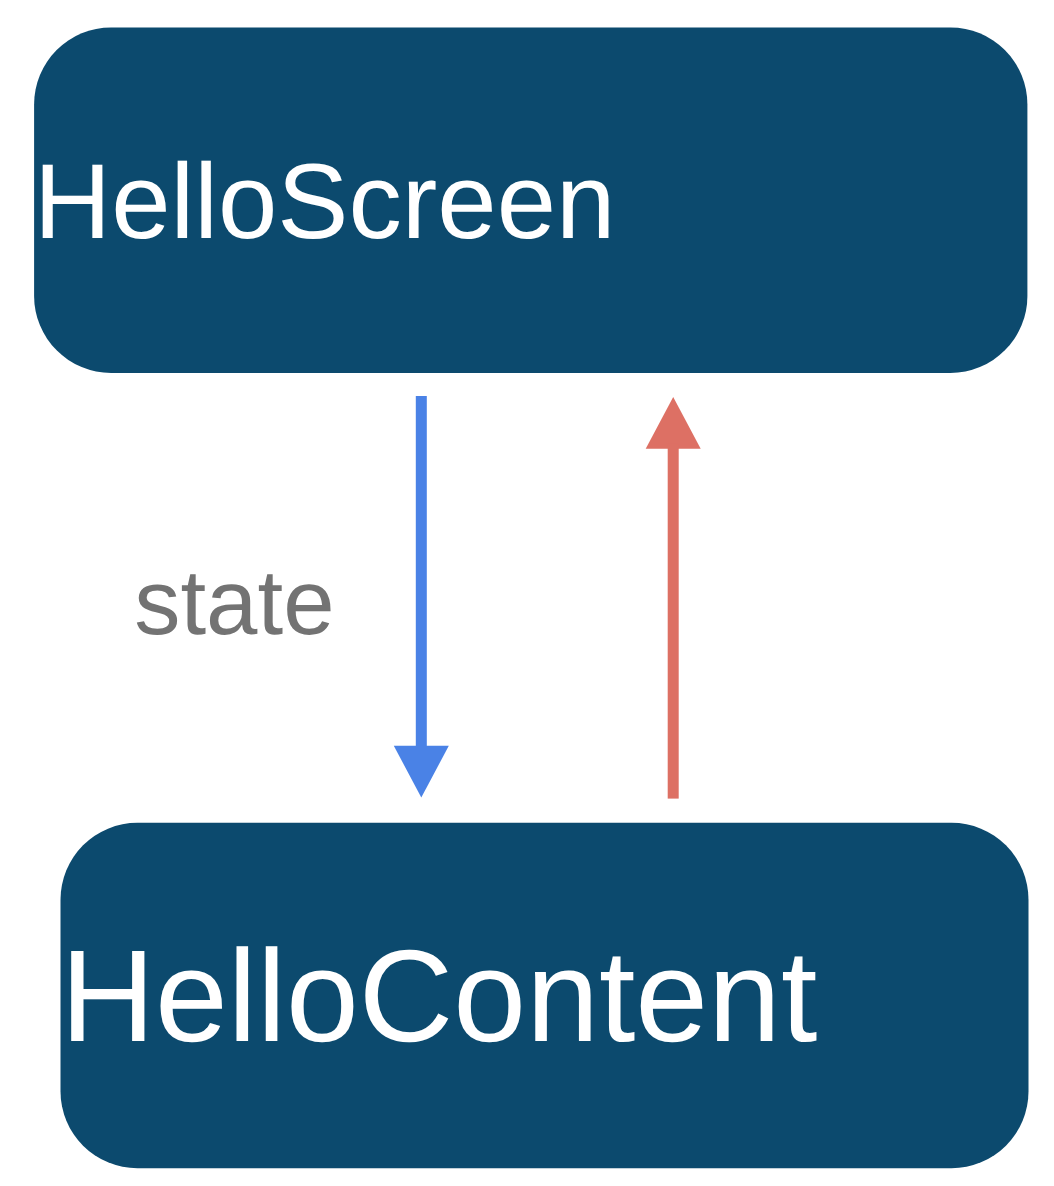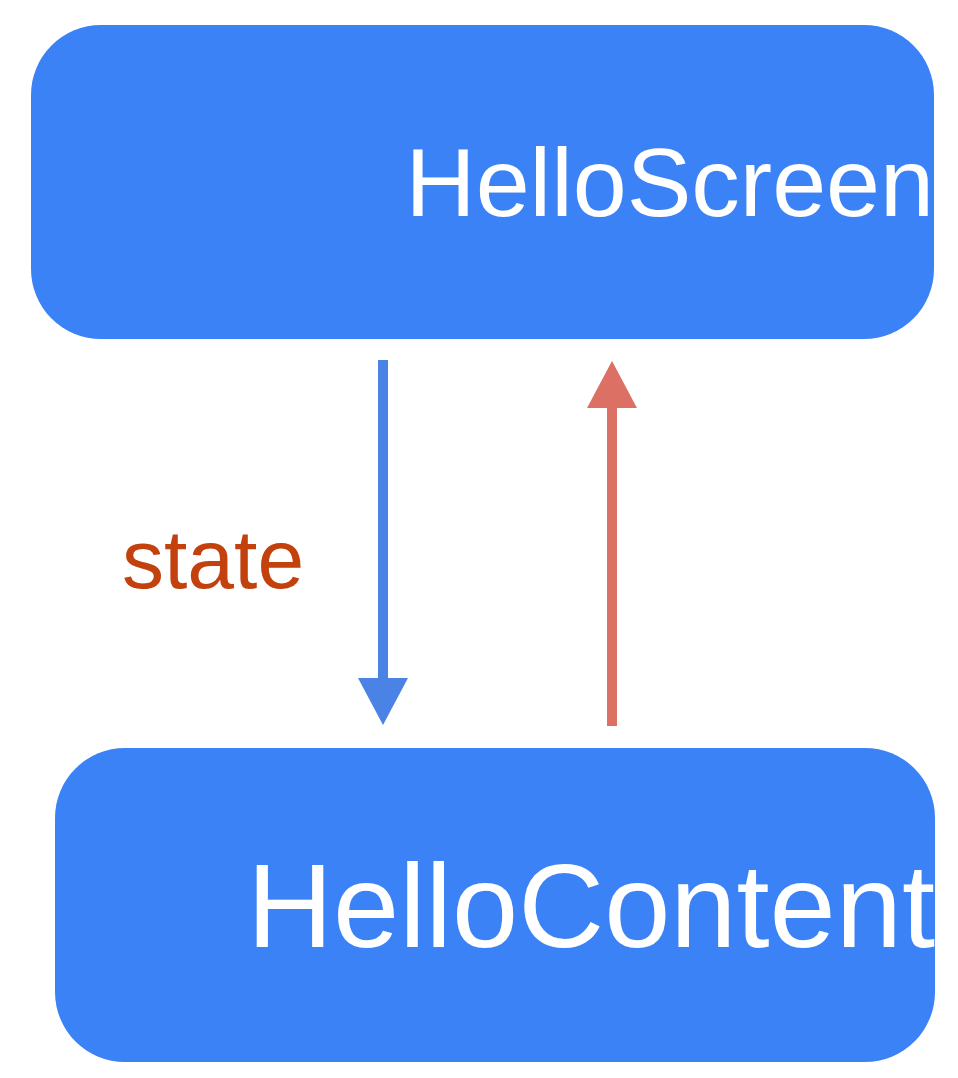--- a/index.html
+++ b/index.html
@@ -10,25 +10,25 @@
   .canvas {
     position: relative;
     width: 958px;
     height: 1078px;
     background: #ffffff;
     font-family: "Liberation Sans", sans-serif;
     overflow: hidden;
   }
   .node {
     position: absolute;
-    background: #3b82f6;
+    background: #0c4a6e;
     border-radius: 70px;
     display: flex;
     align-items: center;
-    justify-content: flex-end;
+    justify-content: flex-start;
     color: #ffffff;
     font-weight: 400;
     line-height: 1;
     white-space: nowrap;
   }
   .node-top {
     left: 31px;
     top: 25px;
     width: 903px;
     height: 314px;
@@ -54,22 +54,21 @@
   .edge-label {
     position: absolute;
     top: 505px;
     font-size: 84px;
     line-height: 84px;
     font-weight: 400;
     white-space: nowrap;
   }
   .edge-label-state {
     left: 122px;
-    color: #c2410c;
-    margin-top: 12px;
+    color: #737373;
   }
   .edge-label-event {
     left: 677px;
     color: #dd7064;
   }
 </style>
 </head>
 <body>
 
 <div class="canvas">

